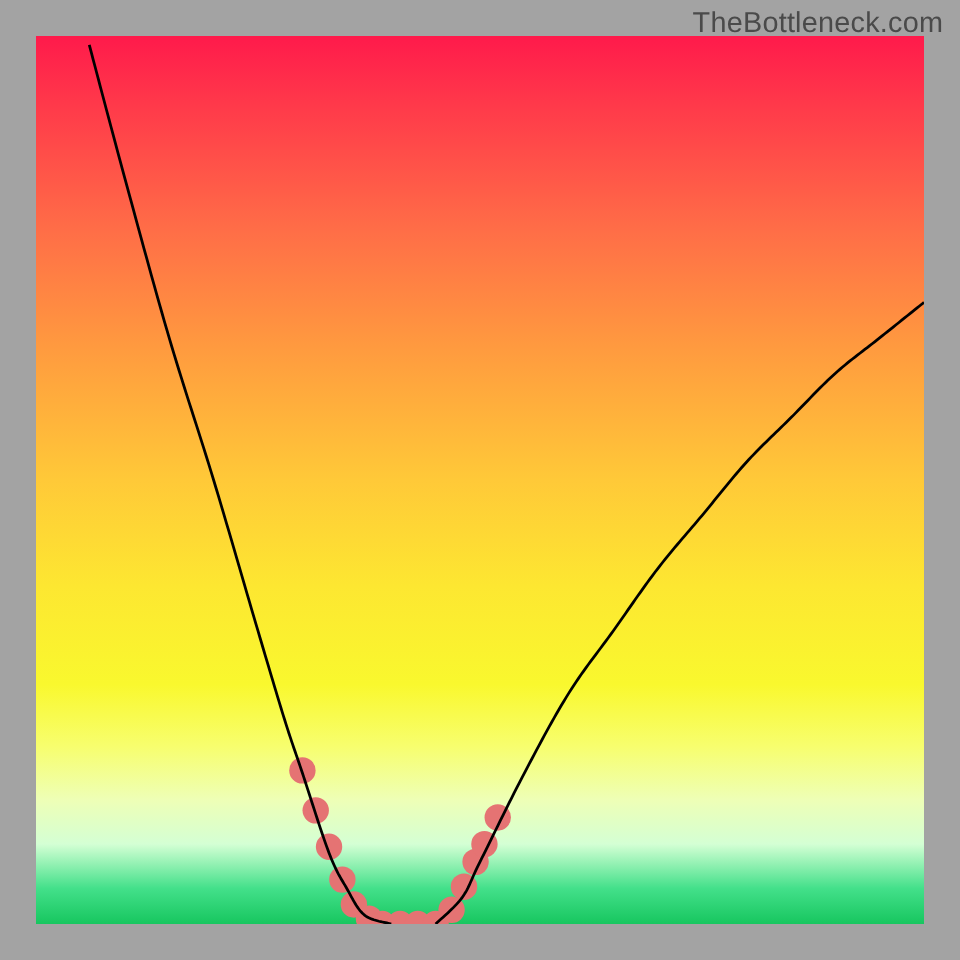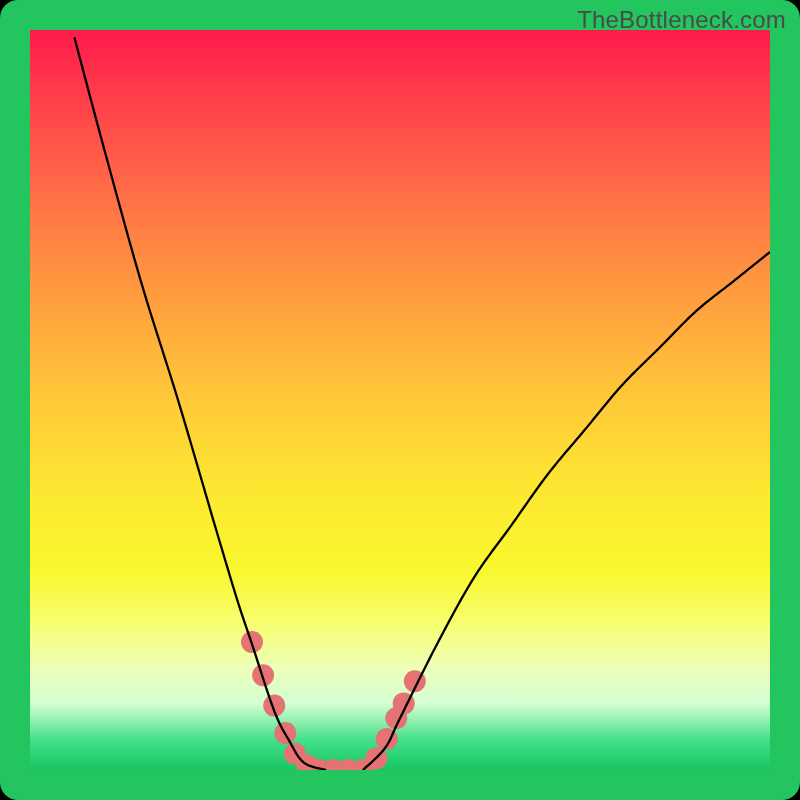--- a/index.html
+++ b/index.html
@@ -7,22 +7,21 @@
     padding: 0;
     width: 800px;
     height: 800px;
     overflow: hidden;
     background: #000;
     font-family: Arial, Helvetica, sans-serif;
   }
   .frame {
     position: absolute;
     inset: 0;
-    background: #22c55e;
-    border-radius: 18px;
+    background: #a3a3a3;
   }
   .plot {
     position: absolute;
     left: 30px;
     top: 30px;
     width: 740px;
     height: 740px;
     background: linear-gradient(to bottom,
       #ff1a4b 0%,
       #ff3a4a 8%,

